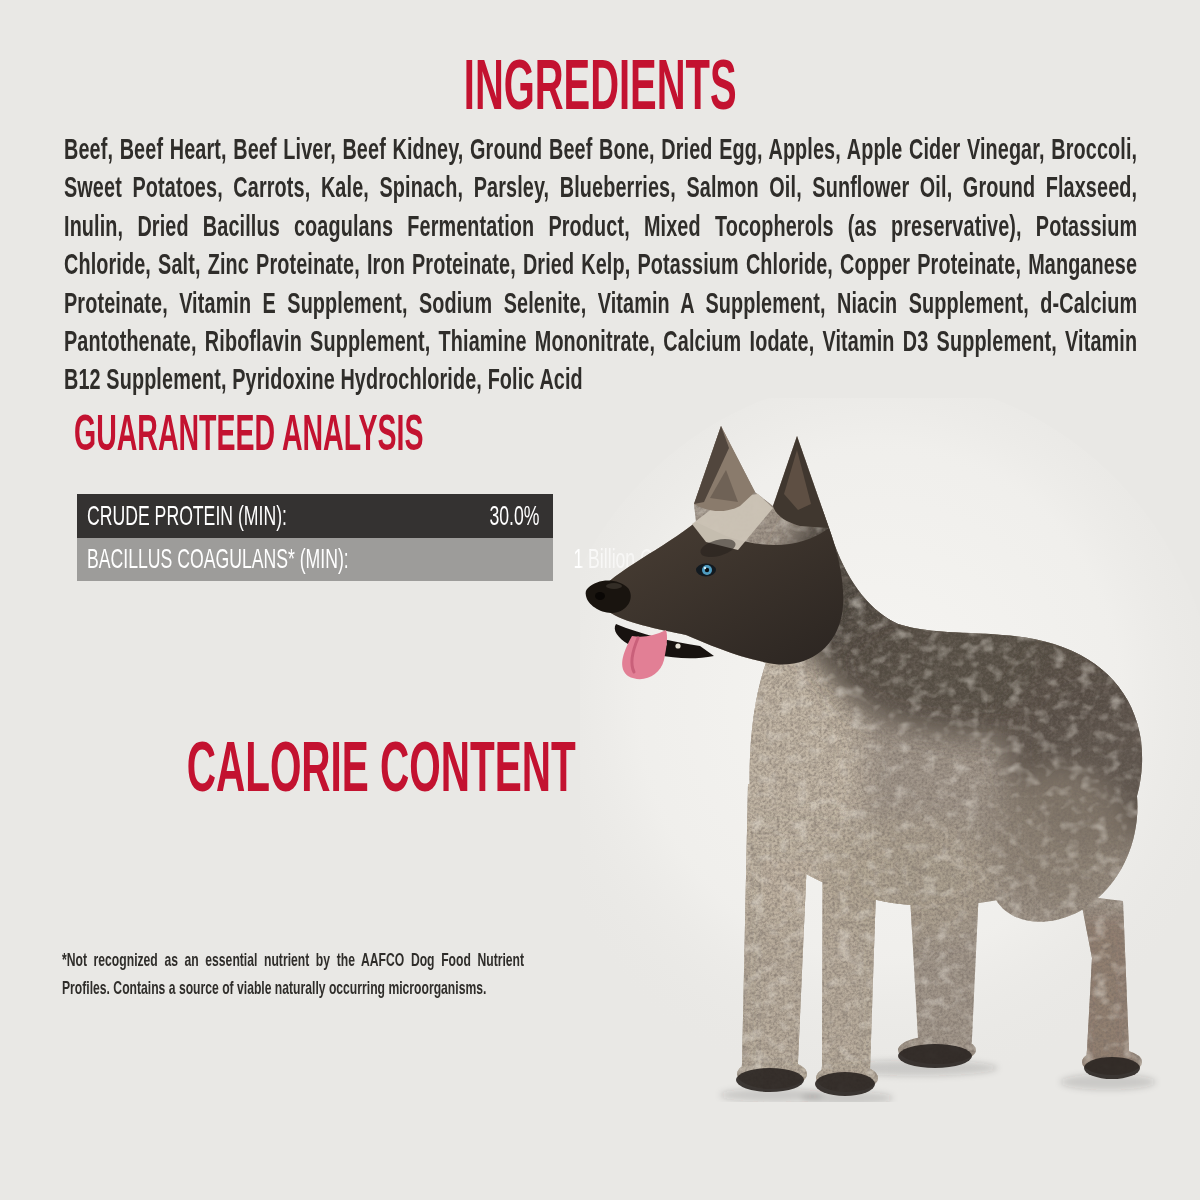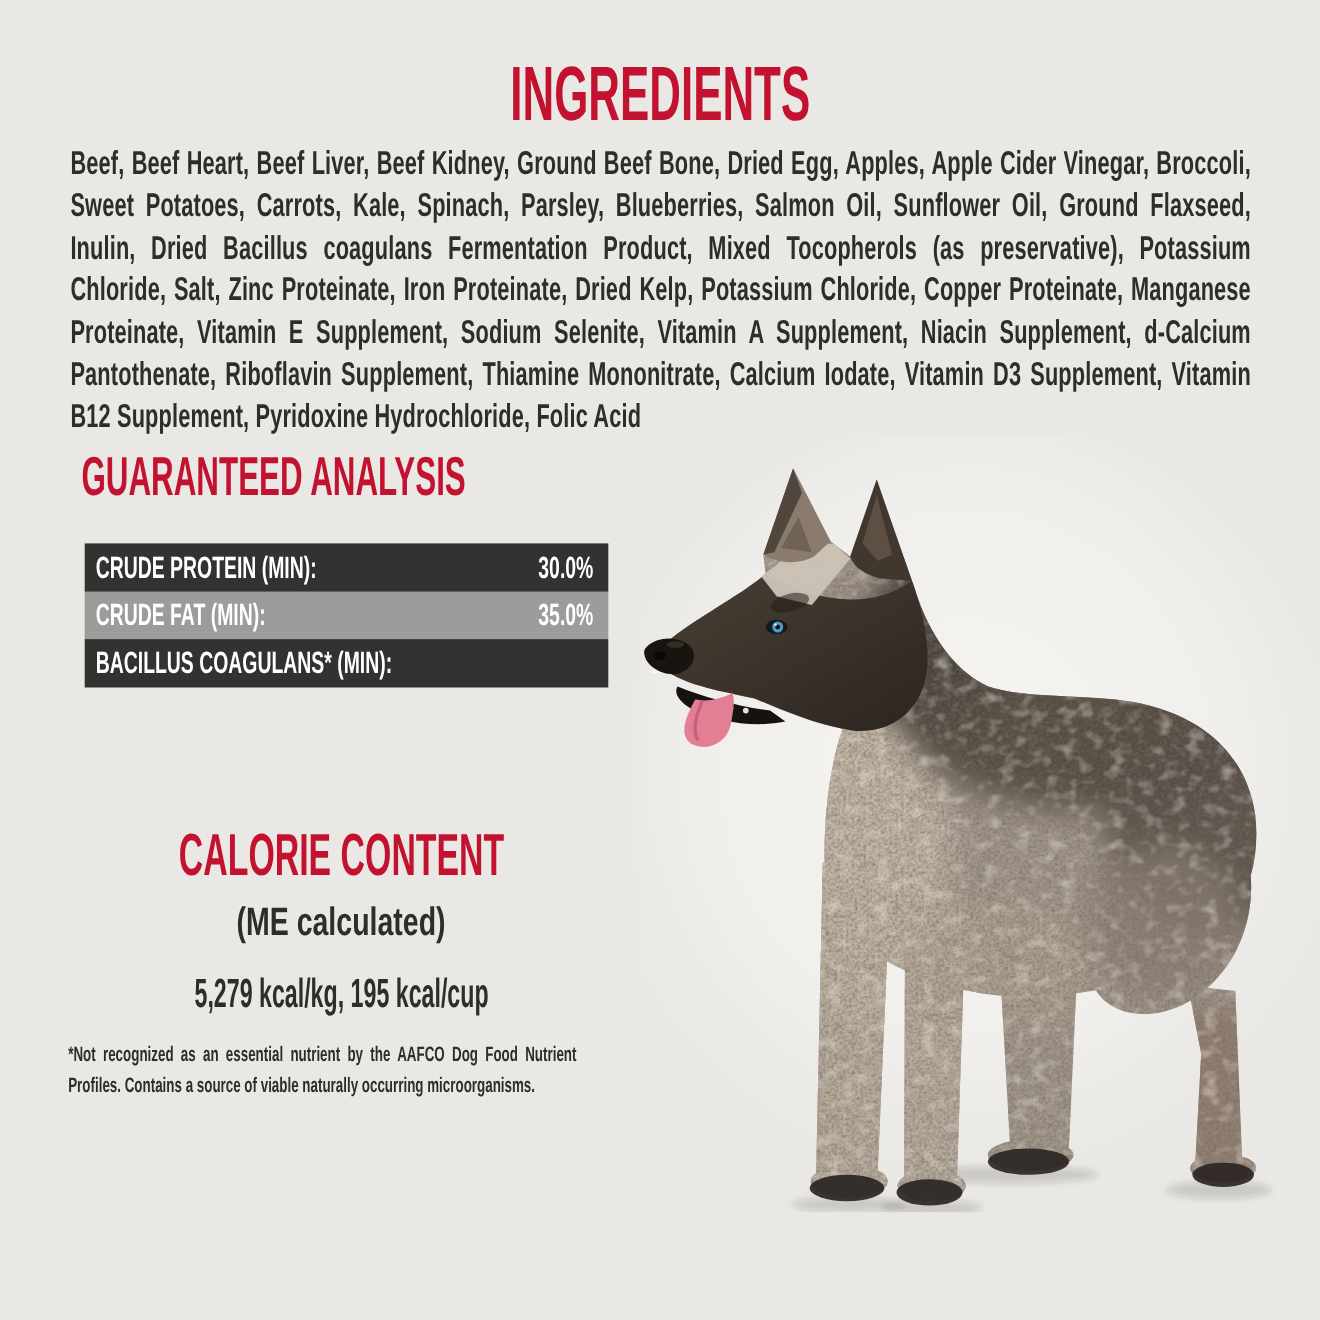--- a/index.html
+++ b/index.html
@@ -22,28 +22,28 @@
 
   .ing-title-wrap{left:0;right:0;top:45px;text-align:center;font-size:70px}
   .ing-text{left:64px;top:130px;width:1626px;transform:scaleX(.66);transform-origin:0 0;
             font-size:30px;line-height:38.4px;font-weight:700;text-align:justify;margin:0;
             color:var(--text-dark);letter-spacing:.2px}
 
   .ga-title-wrap{left:74px;top:404px;font-size:50px}
 
   .ga-table{left:77px;top:494px;width:476px}
   .ga-row{height:43.6px;display:flex;align-items:center;justify-content:space-between;
-          padding:0 14px 0 10px;color:var(--row-text);font-weight:700;font-size:28px}
+          padding:0 14px 0 10px;color:var(--row-text);font-weight:400;font-size:28px}
   .ga-row:nth-child(odd){background:var(--row-dark)}
   .ga-row:nth-child(even){background:var(--row-light)}
   .ga-label{display:inline-block;transform:scaleX(.63);transform-origin:0 50%;white-space:nowrap;line-height:1}
   .ga-value{display:inline-block;transform:scaleX(.63);transform-origin:100% 50%;white-space:nowrap;line-height:1}
 
   .cal-line{left:40px;width:540px;text-align:center}
-  .cal-title{top:746px;font-size:54px}
+  .cal-title{top:726px;font-size:71px}
   .cal-sub{top:817px;font-size:36px}
   .cal-sub span{display:inline-block;transform:scaleX(.72);transform-origin:50% 50%;
                 font-weight:700;line-height:1;white-space:nowrap;color:var(--text-dark)}
   .cal-val{top:882px;font-size:37px}
   .cal-val span{display:inline-block;transform:scaleX(.57);transform-origin:50% 50%;
                 font-weight:700;line-height:1;white-space:nowrap;color:var(--text-dark)}
 
   .footnote{left:62px;top:946px;width:722px;transform:scaleX(.64);transform-origin:0 0;
             font-size:19px;line-height:27.5px;font-weight:700;text-align:justify;margin:0;color:var(--text-dark)}
 
@@ -64,37 +64,27 @@
   <div class="abs ga-title-wrap">
     <span class="red-heading cx-l">GUARANTEED ANALYSIS</span>
   </div>
 
   <div class="abs ga-table">
     <div class="ga-row">
       <span class="ga-label">CRUDE PROTEIN (MIN):</span>
       <span class="ga-value">30.0%</span>
     </div>
     <div class="ga-row">
-      <span class="ga-label">CRUDE FAT (MIN):</span>
-      <span class="ga-value">35.0%</span>
-    </div>
-    <div class="ga-row">
       <span class="ga-label">BACILLUS COAGULANS* (MIN):</span>
       <span class="ga-value">1 Billion CFU/lb</span>
     </div>
   </div>
 
   <div class="abs cal-line cal-title">
     <span class="red-heading cx-c">CALORIE CONTENT</span>
-  </div>
-  <div class="abs cal-line cal-sub">
-    <span>(ME calculated)</span>
-  </div>
-  <div class="abs cal-line cal-val">
-    <span>5,279 kcal/kg, 195 kcal/cup</span>
   </div>
 
   <p class="abs footnote">*Not recognized as an essential nutrient by the AAFCO Dog Food Nutrient Profiles. Contains a source of viable naturally occurring microorganisms.</p>
 
   <div class="abs dog">
     <svg viewBox="0 0 620 704" xmlns="http://www.w3.org/2000/svg" aria-hidden="true">
       <defs>
         <radialGradient id="halo" cx="50%" cy="45%" r="55%">
           <stop offset="0%" stop-color="#F6F5F2"></stop>
           <stop offset="65%" stop-color="#F2F1EE" stop-opacity="0.75"></stop>

